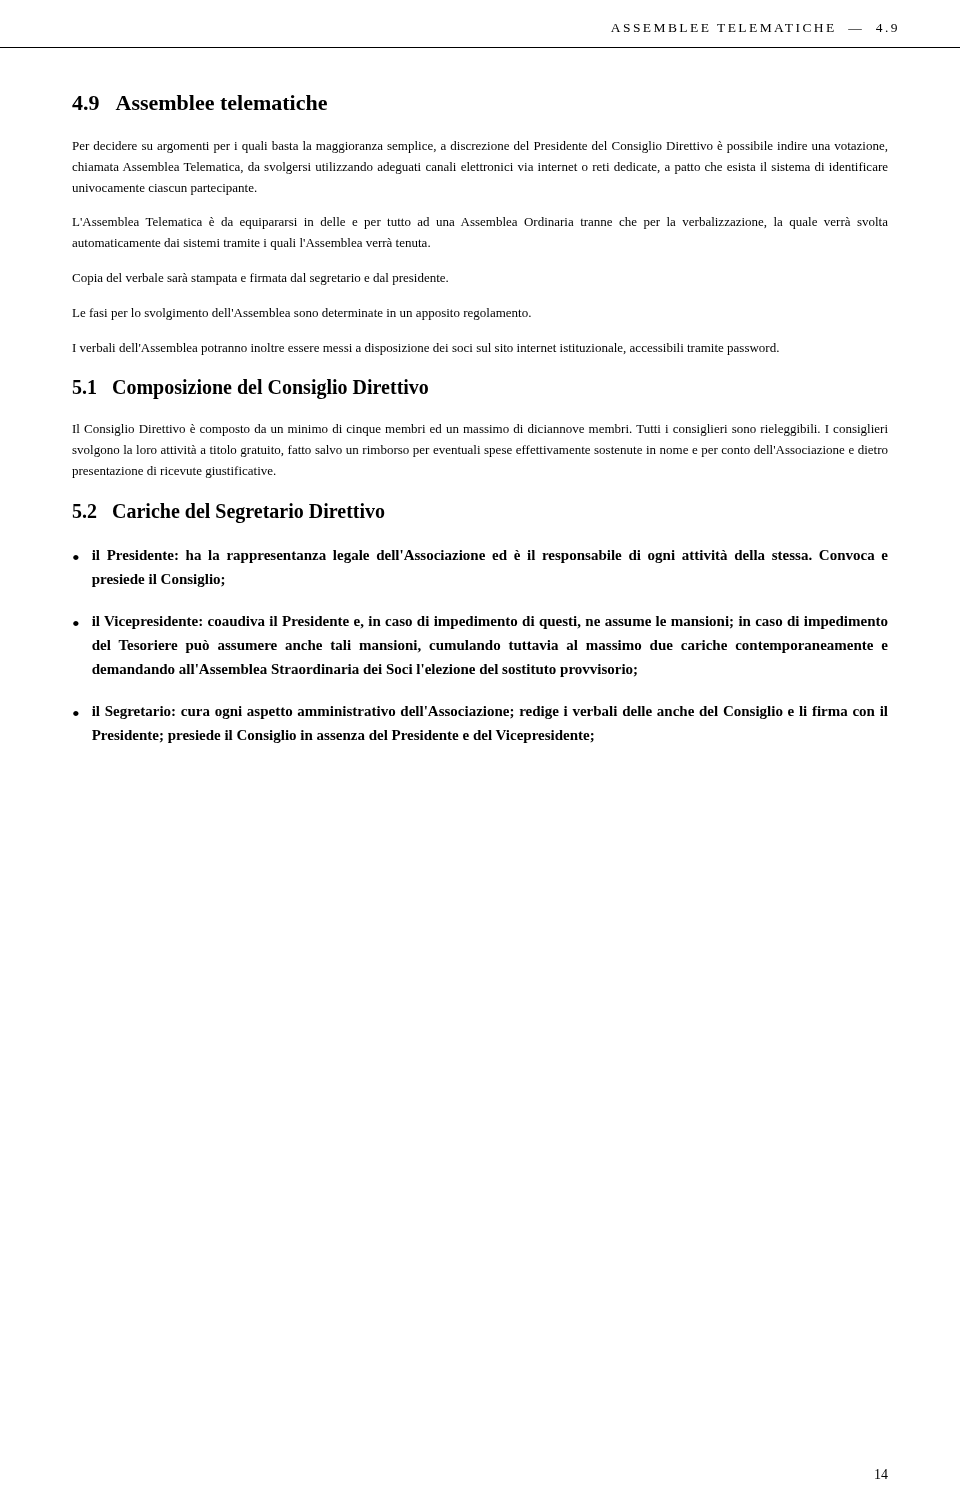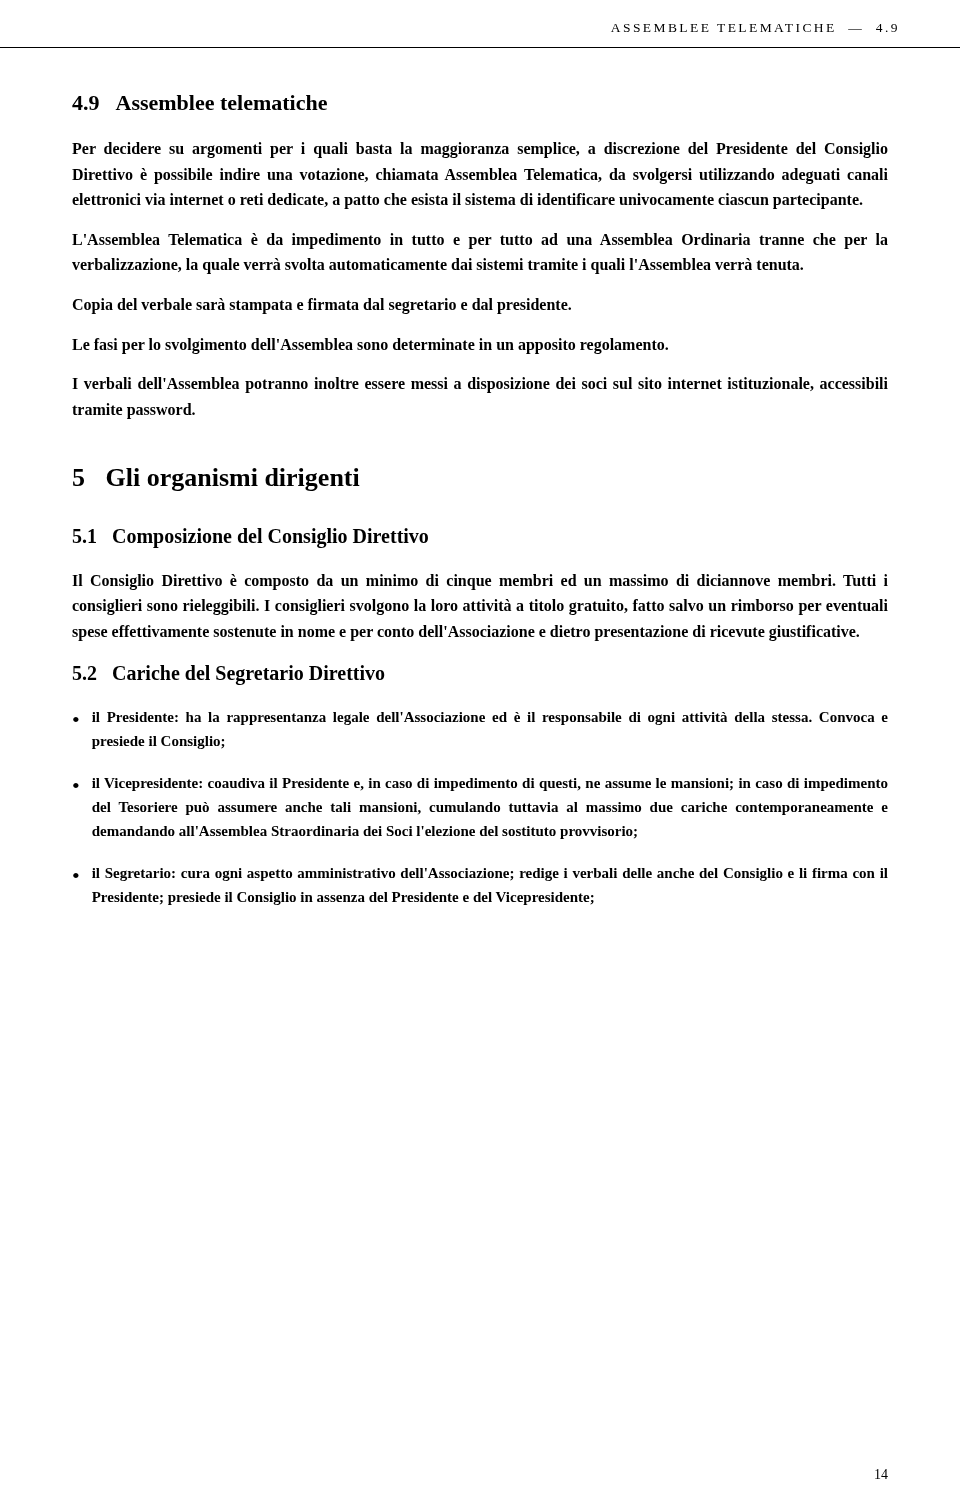--- a/index.html
+++ b/index.html
@@ -64,23 +64,22 @@
     }
 
     .section-title {
       font-size: 22px;
       font-weight: bold;
     }
 
     .body-text {
       text-align: justify;
       margin-bottom: 14px;
-      font-size: 16px;
+      font-size: 13px;
       line-height: 1.6;
-      font-weight: bold;
     }
 
     
     .chapter-heading {
       font-size: 26px;
       font-weight: bold;
       margin-top: 36px;
       margin-bottom: 22px;
     }
 
@@ -147,29 +146,25 @@
   </div>
 
   <div class="main-content">
 
     <div class="section-heading">
       <span class="section-number">4.9</span>
       <span class="section-title">Assemblee telematiche</span>
     </div>
 
     <p class="body-text">Per decidere su argomenti per i quali basta la maggioranza semplice, a discrezione del Presidente del Consiglio Direttivo è possibile indire una votazione, chiamata Assemblea Telematica, da svolgersi utilizzando adeguati canali elettronici via internet o reti dedicate, a patto che esista il sistema di identificare univocamente ciascun partecipante.</p>
-    <p class="body-text">L'Assemblea Telematica è da impedimento in tutto e per tutto ad una Assemblea Ordinaria tranne che per la verbalizzazione, la quale verrà svolta automaticamente dai sistemi tramite i quali l'Assemblea verrà tenuta.</p>
+    <p class="body-text">L'Assemblea Telematica è da equipararsi in delle e per tutto ad una Assemblea Ordinaria tranne che per la verbalizzazione, la quale verrà svolta automaticamente dai sistemi tramite i quali l'Assemblea verrà tenuta.</p>
     <p class="body-text">Copia del verbale sarà stampata e firmata dal segretario e dal presidente.</p>
     <p class="body-text">Le fasi per lo svolgimento dell'Assemblea sono determinate in un apposito regolamento.</p>
     <p class="body-text">I verbali dell'Assemblea potranno inoltre essere messi a disposizione dei soci sul sito internet istituzionale, accessibili tramite password.</p>
 
-    <div class="chapter-heading">
-      <span class="chapter-number">5</span>
-      <span>Gli organismi dirigenti</span>
-    </div>
 
     <div class="subsection-heading">
       <span>5.1</span>
       &nbsp;
       <span>Composizione del Consiglio Direttivo</span>
     </div>
 
     <p class="body-text">Il Consiglio Direttivo è composto da un minimo di cinque membri ed un massimo di diciannove membri. Tutti i consiglieri sono rieleggibili. I consiglieri svolgono la loro attività a titolo gratuito, fatto salvo un rimborso per eventuali spese effettivamente sostenute in nome e per conto dell'Associazione e dietro presentazione di ricevute giustificative.</p>
 
     <div class="subsection-heading">

